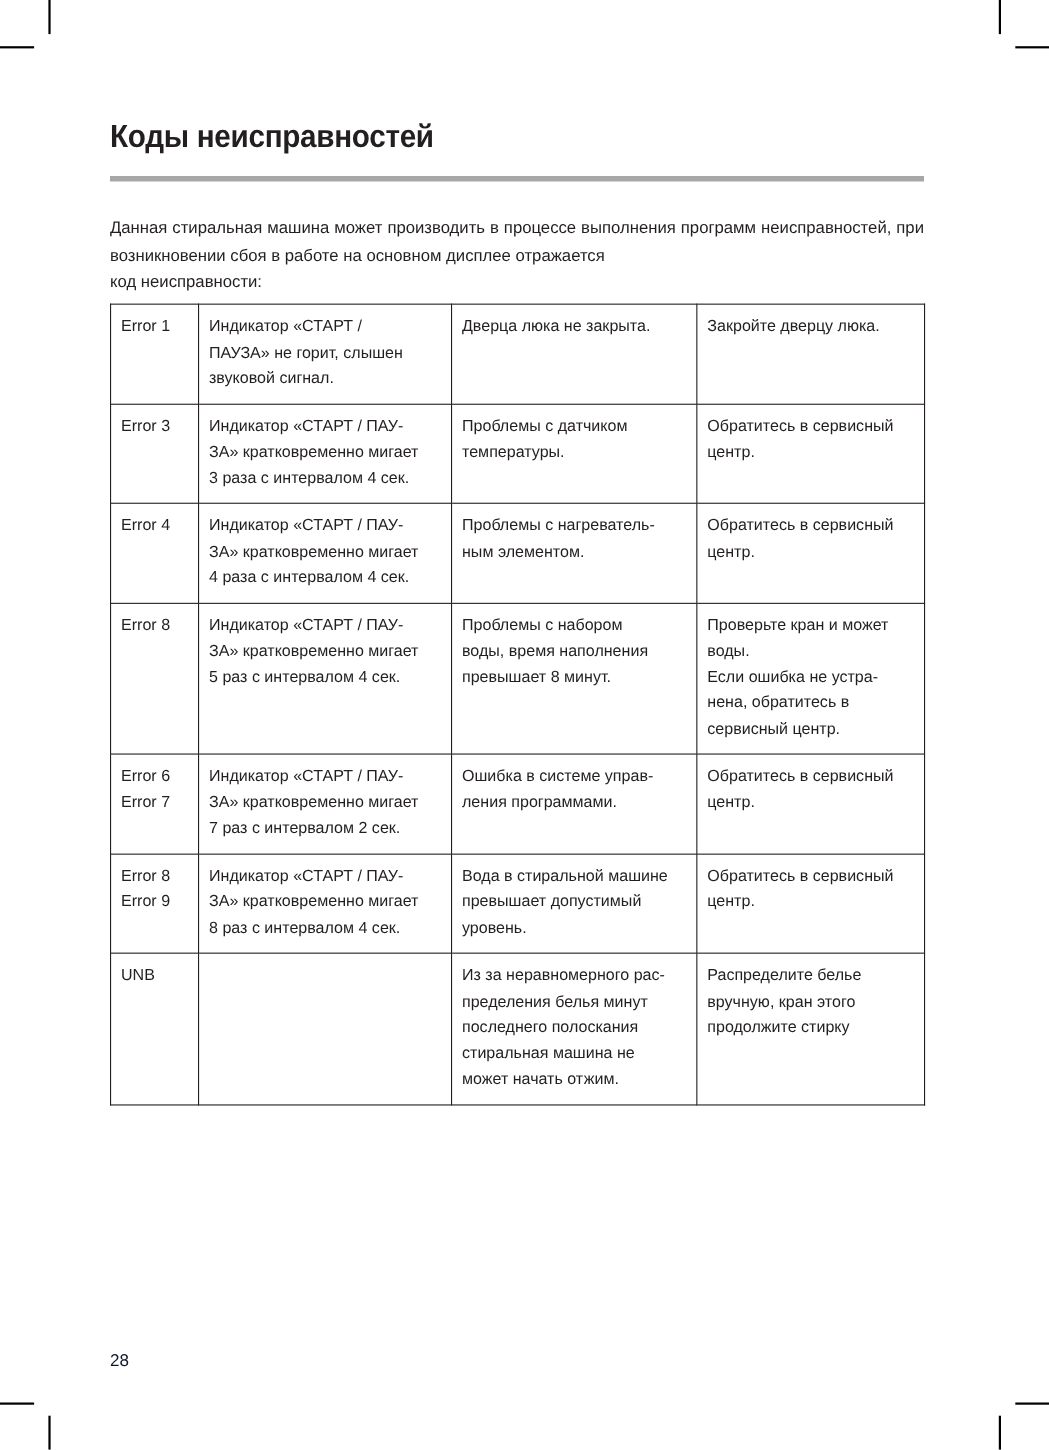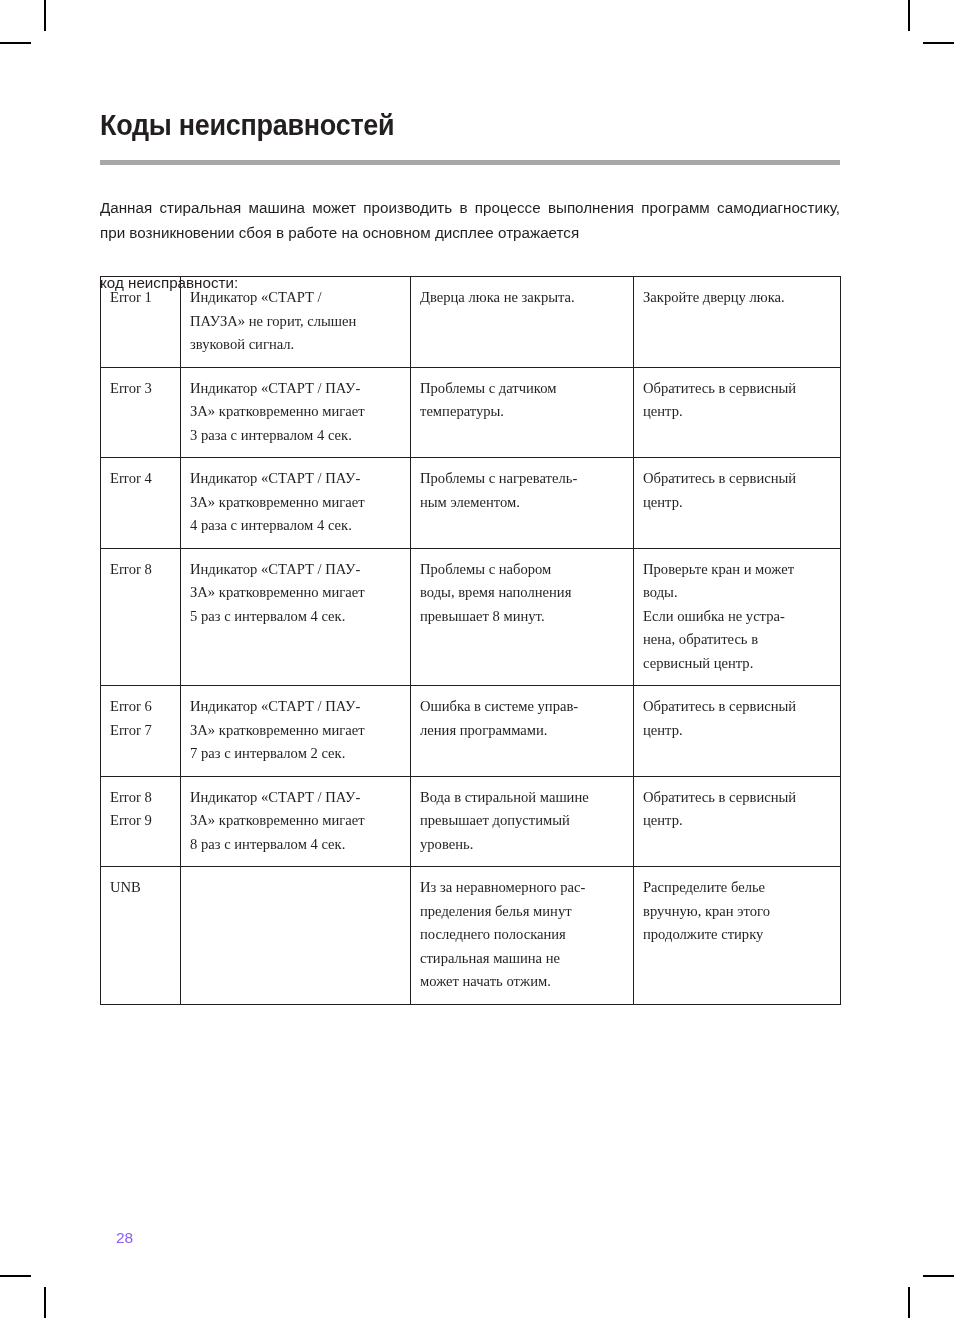--- a/index.html
+++ b/index.html
@@ -71,55 +71,54 @@
     position: absolute;
     left: 0;
     top: 196px;
     width: 740px;
     margin: 0;
     font-size: 15.2px;
     line-height: 24.5px;
     text-align: justify;
     color: #231f20;
   }
-  .intro .lastline { text-align: left; margin-top: 26px; }
+  .intro .lastline { text-align: left; }
 
   
   .err-table {
     position: absolute;
     left: 0;
     top: 276px;
     width: 740px;
     border-collapse: collapse;
     table-layout: fixed;
-    font-family: Liberation Serif, serif;
   }
   .err-table td {
     border: 1.3px solid #231f20;
     vertical-align: top;
     padding: 9px 9px 10px 9px;
     font-size: 14.6px;
     line-height: 23.5px;
     color: #231f20;
   }
   .col-code  { width: 80px; }
   .col-ind   { width: 230px; }
   .col-cause { width: 223px; }
   .col-fix   { width: 207px; }
 
   .cell-line { display: block; white-space: pre; }
   .cell-empty { min-height: 23px; }
 
   .page-number {
     position: absolute;
-    left: 16px;
+    left: 0;
     top: 1228px;
     font-size: 15.5px;
     line-height: 20px;
-    color: #8b5cf6;
+    color: #0f172a;
   }
 </style>
 </head>
 <body>
 
 <div class="crop v crop-tl-v"></div>
 <div class="crop h crop-tl-h"></div>
 <div class="crop v crop-tr-v"></div>
 <div class="crop h crop-tr-h"></div>
 <div class="crop v crop-bl-v"></div>
@@ -127,21 +126,21 @@
 <div class="crop v crop-br-v"></div>
 <div class="crop h crop-br-h"></div>
 
 <div class="page">
 
   <h1 class="page-title">Коды неисправностей</h1>
 
   <div class="title-rule"></div>
 
   <div class="intro">
-    <span>Данная стиральная машина может производить в процессе выполнения программ самодиагностику, при возникновении сбоя в работе на основном дисплее отражается</span>
+    <span>Данная стиральная машина может производить в процессе выполнения программ неисправностей, при возникновении сбоя в работе на основном дисплее отражается</span>
     <span class="lastline" style="display:block">код неисправности:</span>
   </div>
 
   <table class="err-table">
     <colgroup>
       <col class="col-code">
       <col class="col-ind">
       <col class="col-cause">
       <col class="col-fix">
     </colgroup>

